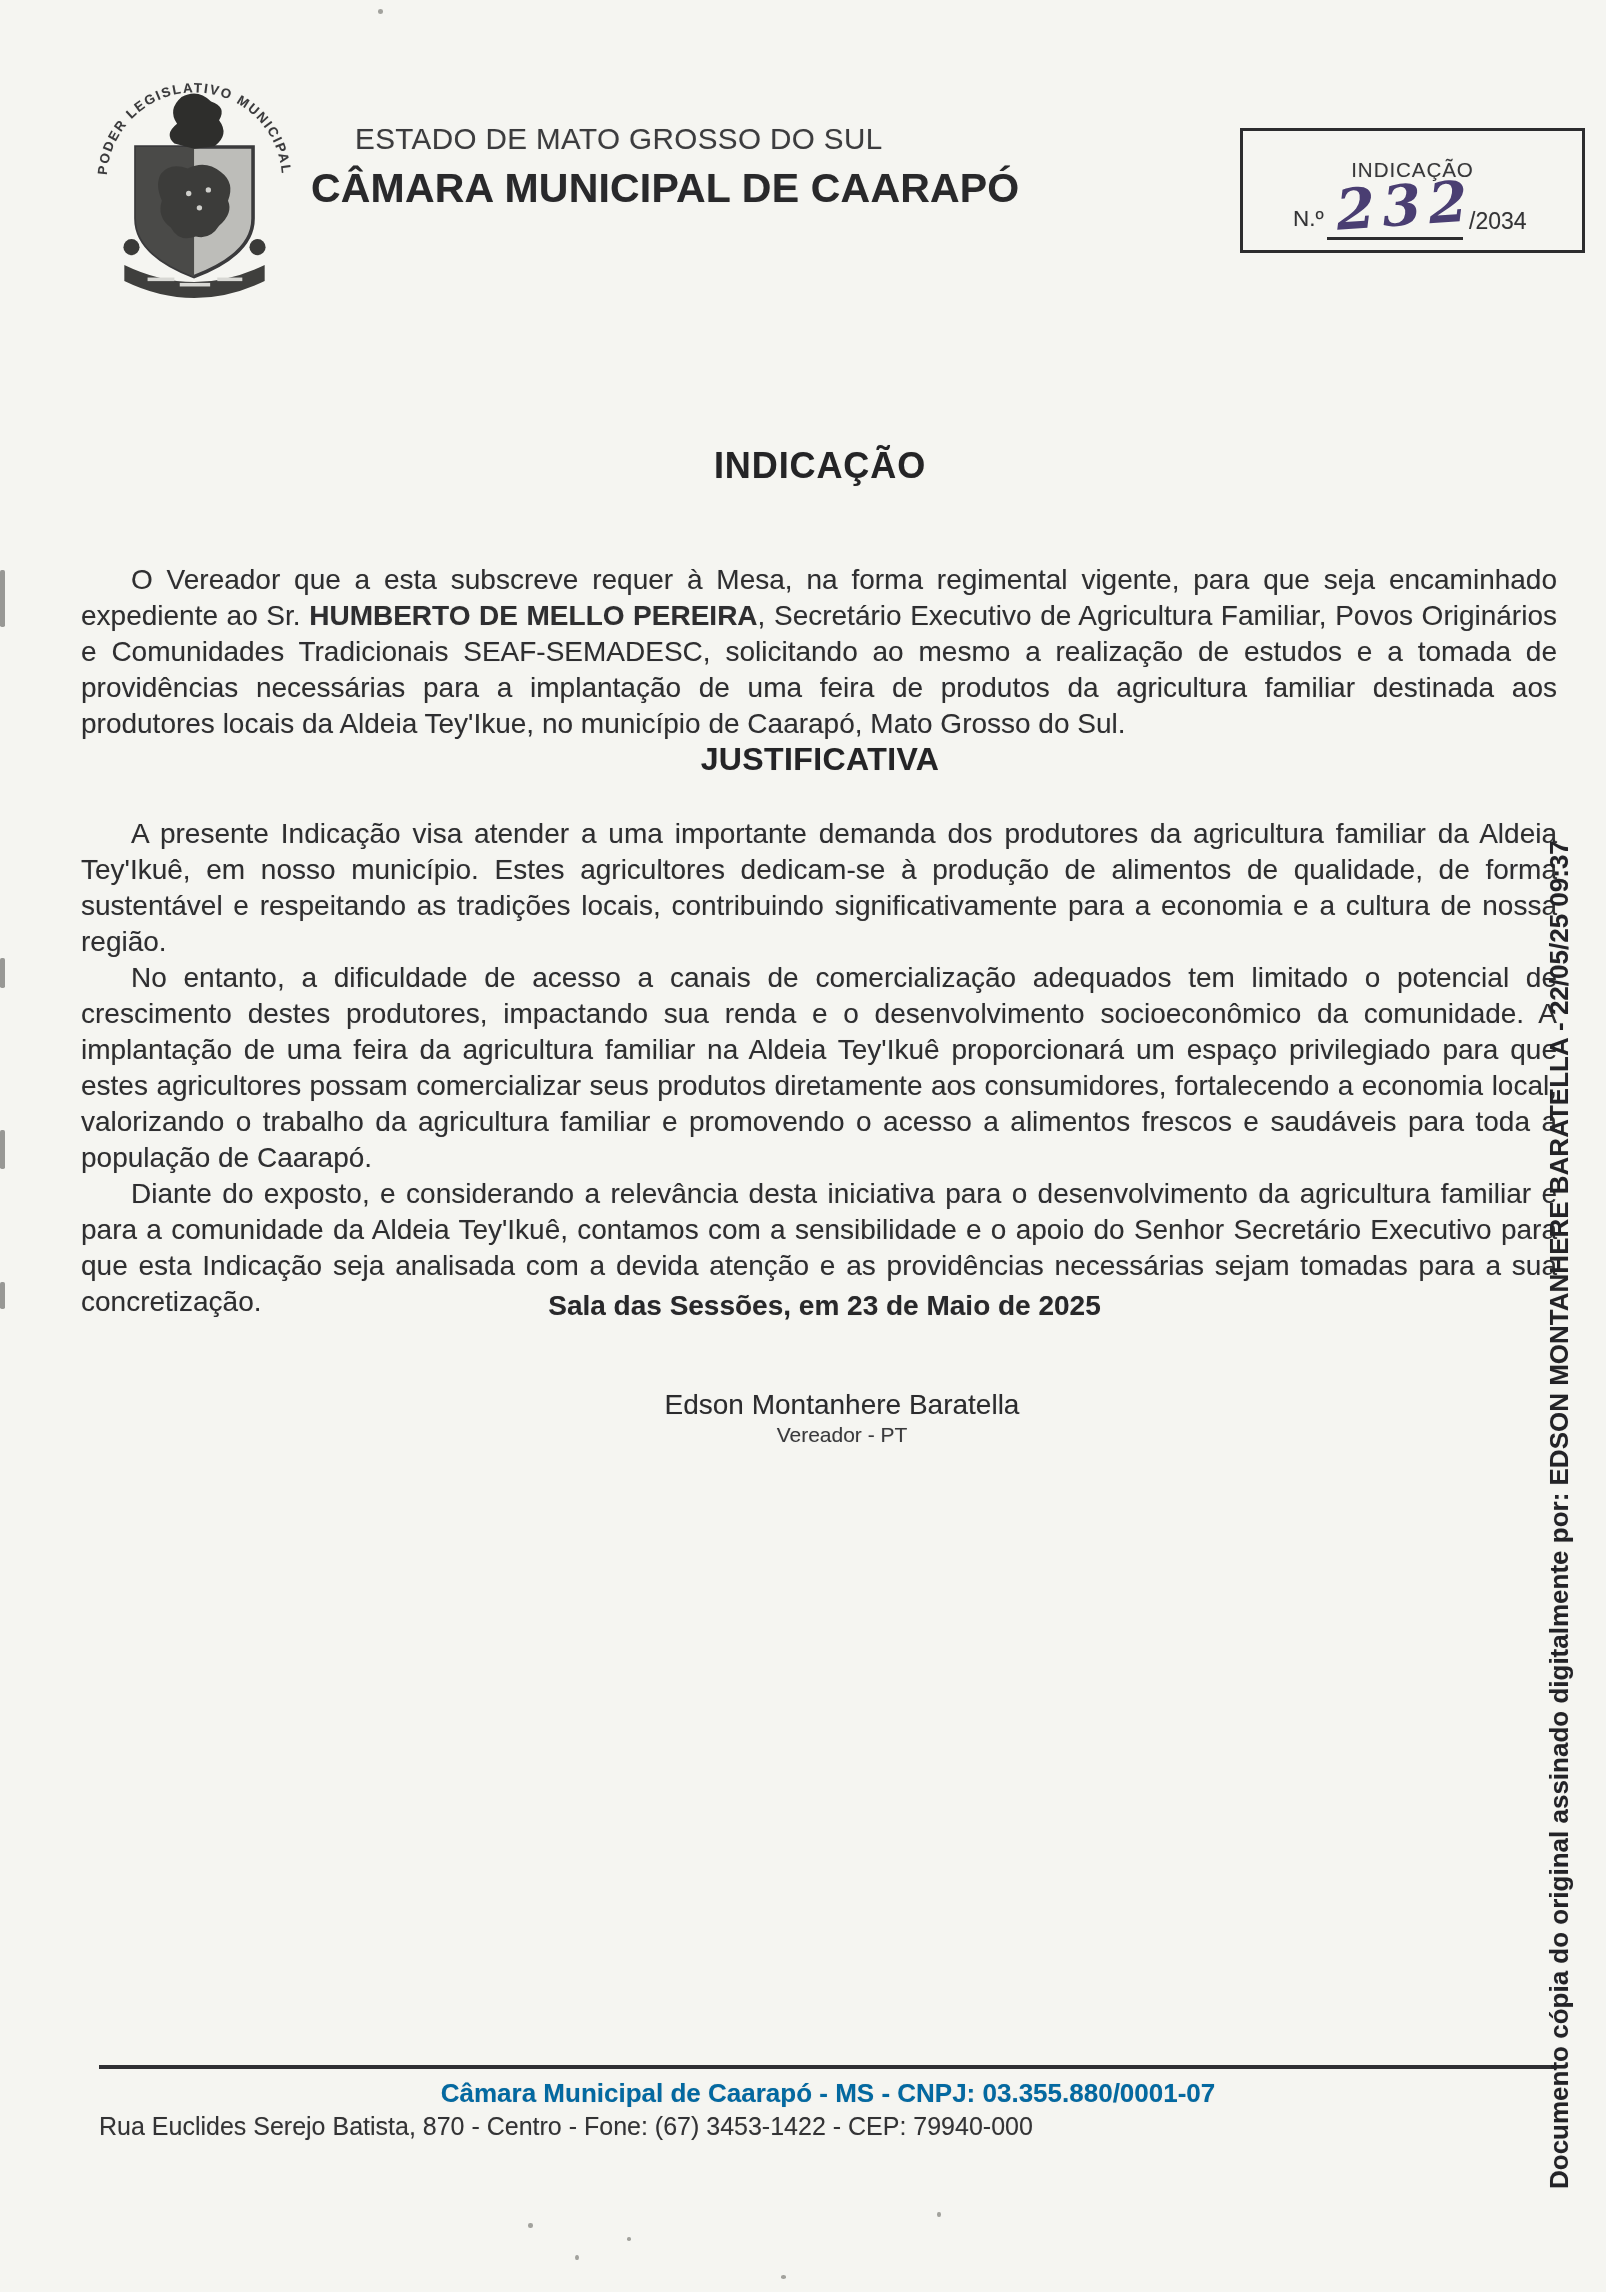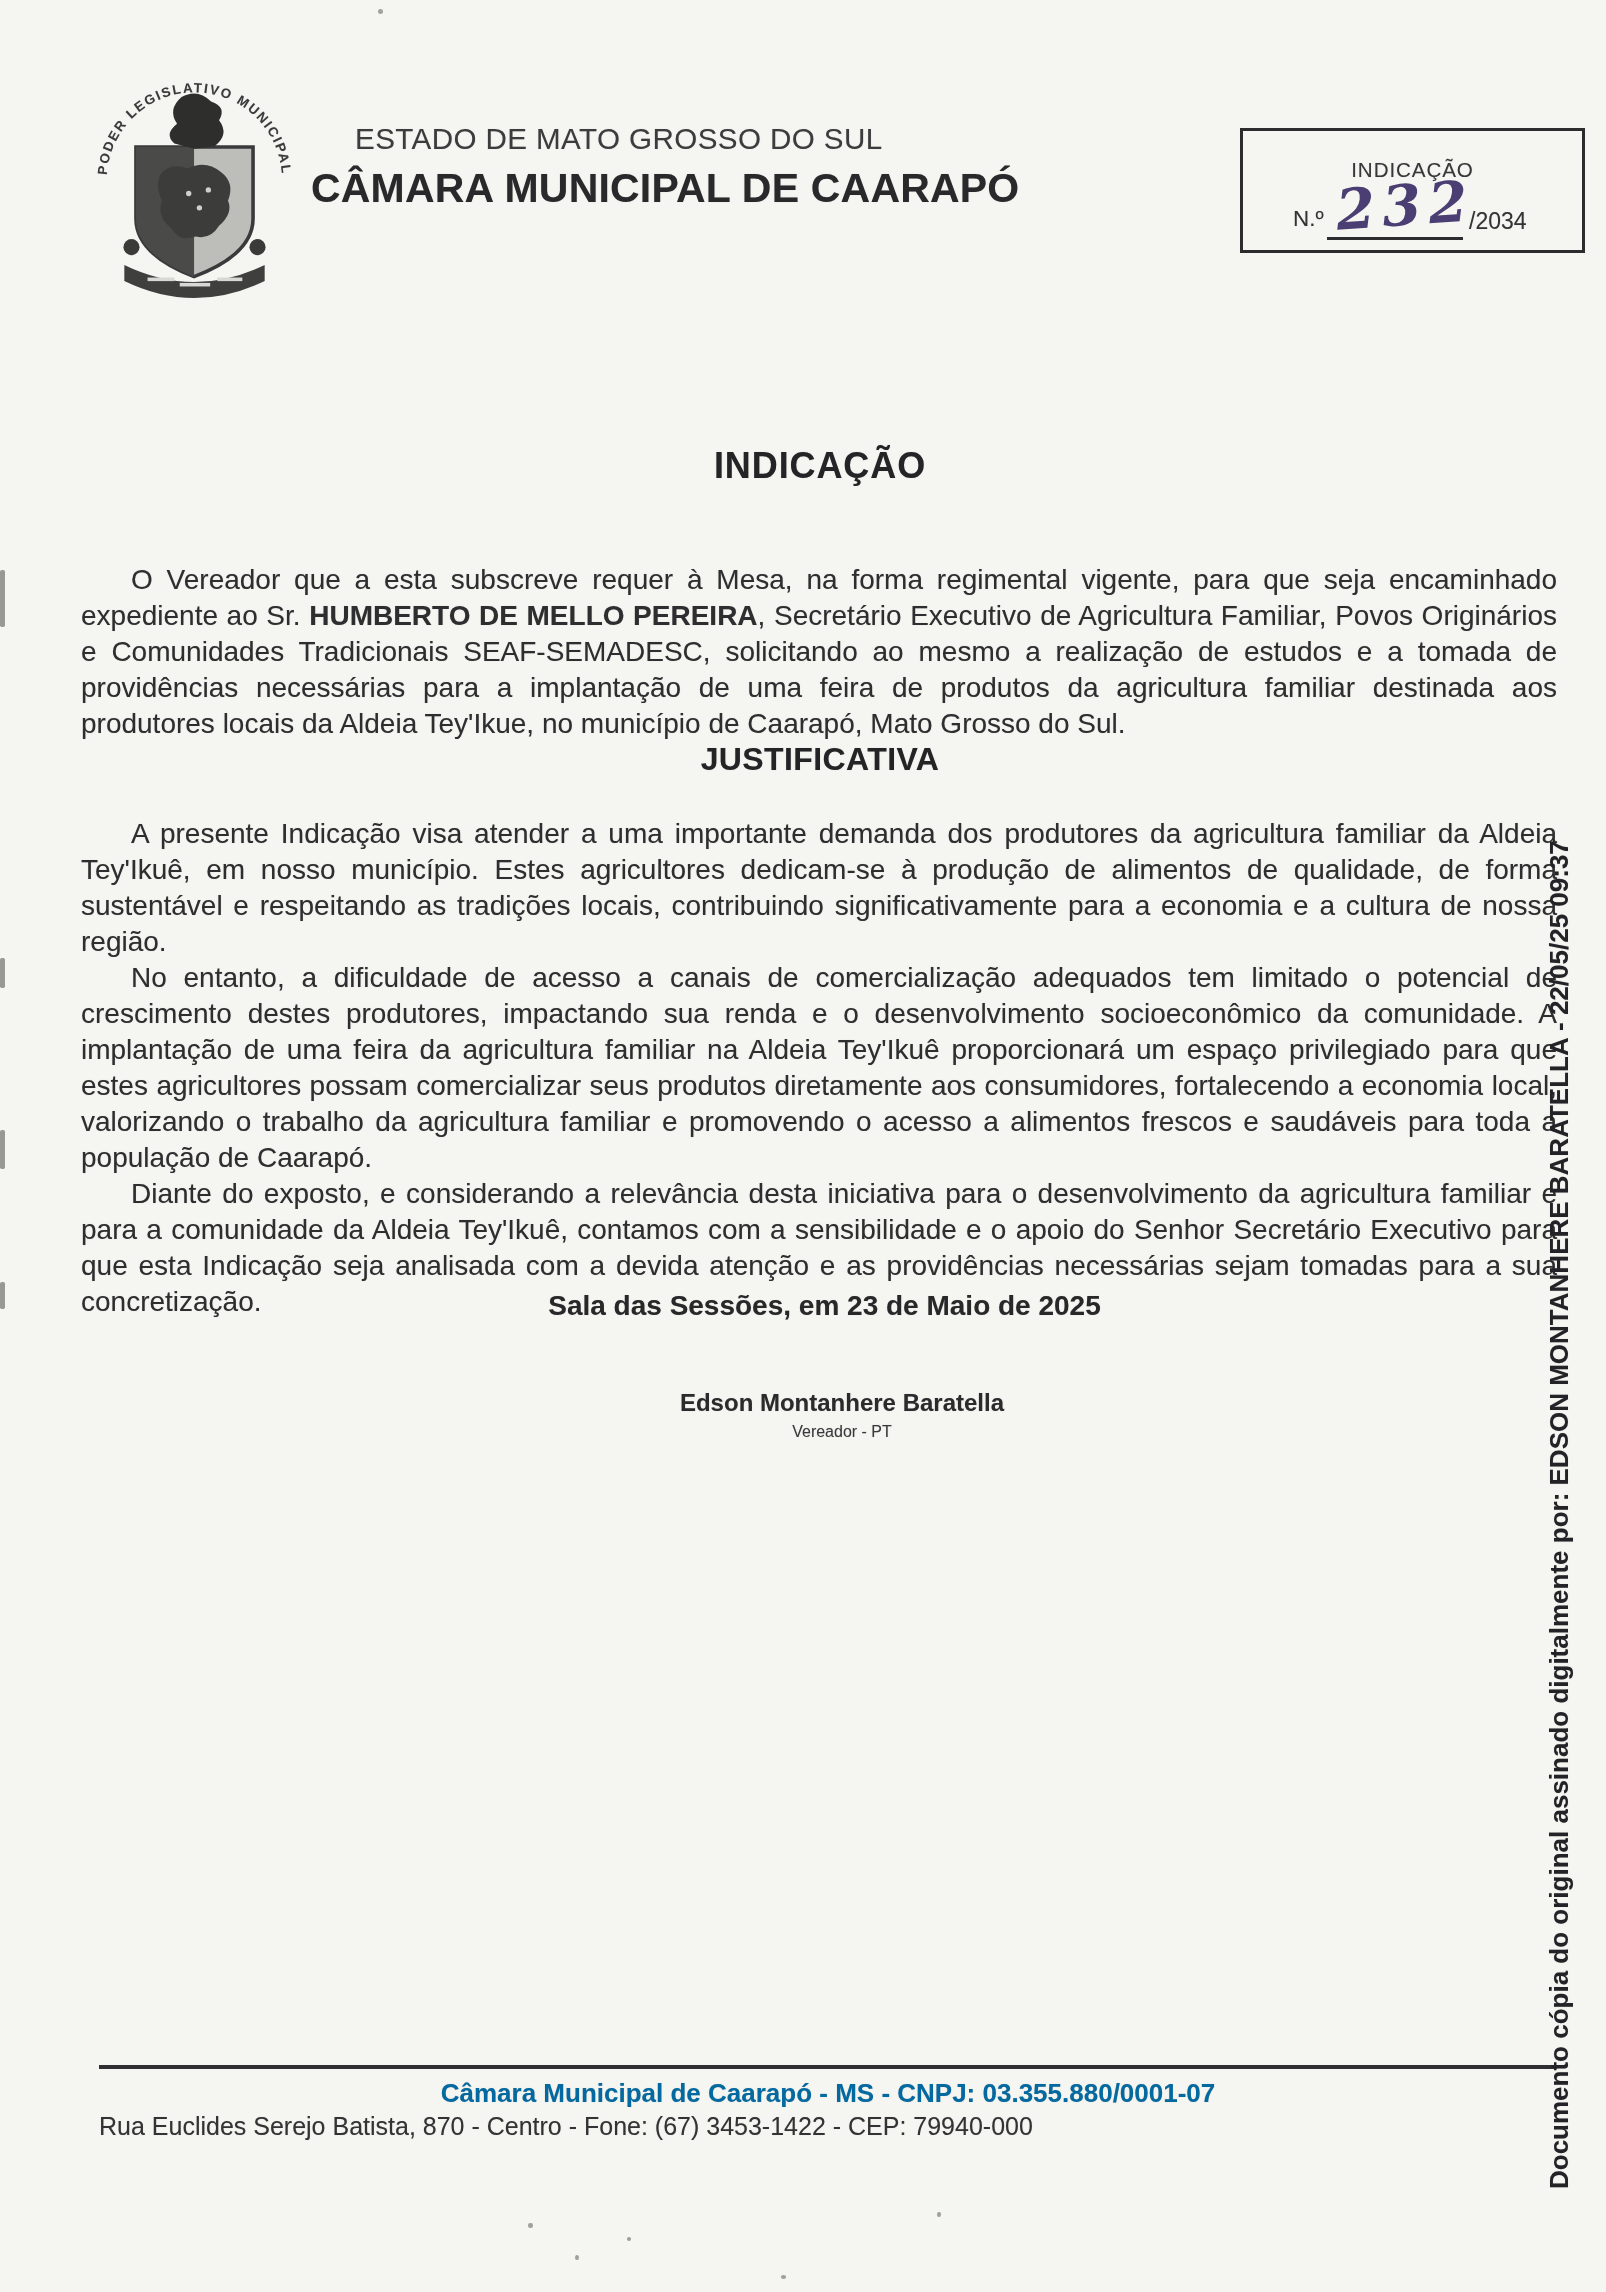--- a/index.html
+++ b/index.html
@@ -44,25 +44,25 @@
     position:absolute;left:81px;top:741px;width:1478px;text-align:center;
     font-size:32px;font-weight:700;letter-spacing:0.4px;color:#242426;
   }
   .just-wrap{position:absolute;left:81px;top:792px;width:1476px;}
   .place-date{
     position:absolute;left:81px;top:1290px;width:1487px;text-align:center;
     font-size:28px;font-weight:700;color:#28282a;
   }
   .signer-name{
     position:absolute;left:81px;top:1389px;width:1522px;text-align:center;
-    font-size:24px;font-weight:700;color:#2b2b2d;
+    font-size:28px;font-weight:400;color:#2b2b2d;
   }
   .signer-role{
     position:absolute;left:81px;top:1423px;width:1522px;text-align:center;
-    font-size:16px;font-weight:400;color:#3a3a3c;
+    font-size:21px;font-weight:400;color:#3a3a3c;
   }
   
   .footer-rule{position:absolute;left:99px;top:2065px;width:1458px;height:3.6px;background:#2f2f33;}
   .footer-org{
     position:absolute;left:99px;top:2078px;width:1458px;text-align:center;
     font-size:26px;font-weight:700;color:#0369a1;
   }
   .footer-addr{
     position:absolute;left:99px;top:2112px;width:1458px;text-align:left;
     font-size:25px;font-weight:400;color:#333335;

